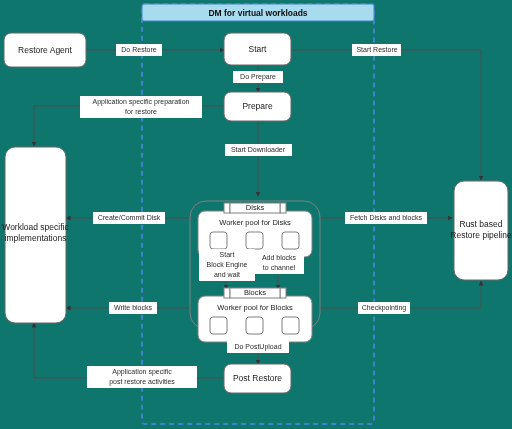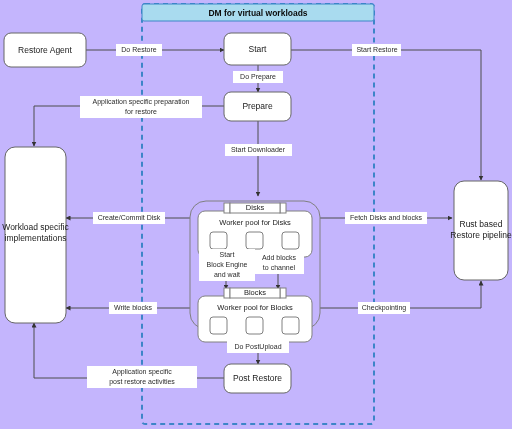--- a/index.html
+++ b/index.html
@@ -4,21 +4,21 @@
 <style>
   html, body {
     margin: 0;
     padding: 0;
     background: #ffffff;
   }
   #canvas {
     position: relative;
     width: 512px;
     height: 429px;
-    background: #c4b5fd;
+    background: #0f766e;
     font-family: "Liberation Sans", sans-serif;
     overflow: hidden;
   }
   svg.layer {
     position: absolute;
     left: 0;
     top: 0;
     width: 512px;
     height: 429px;
   }

